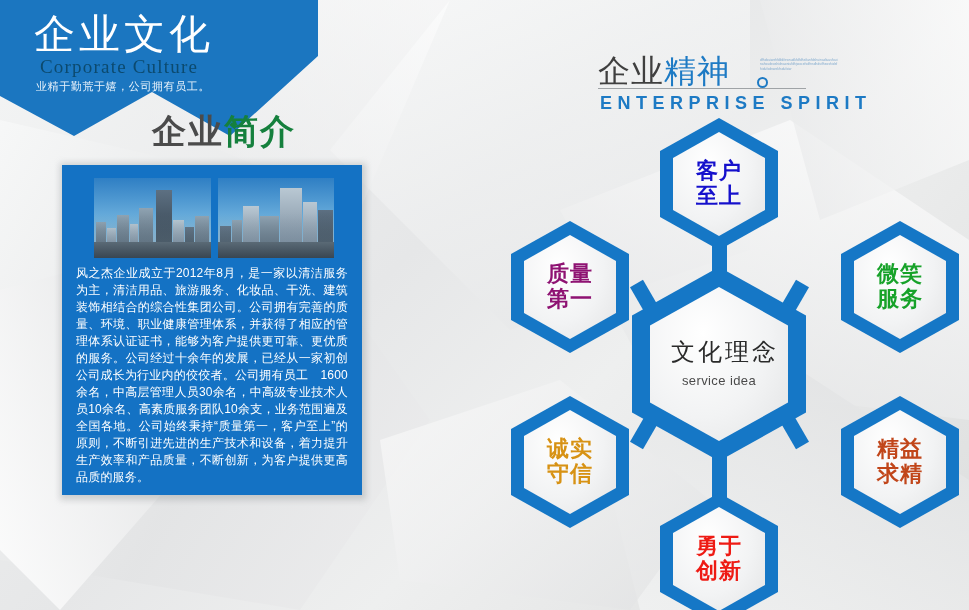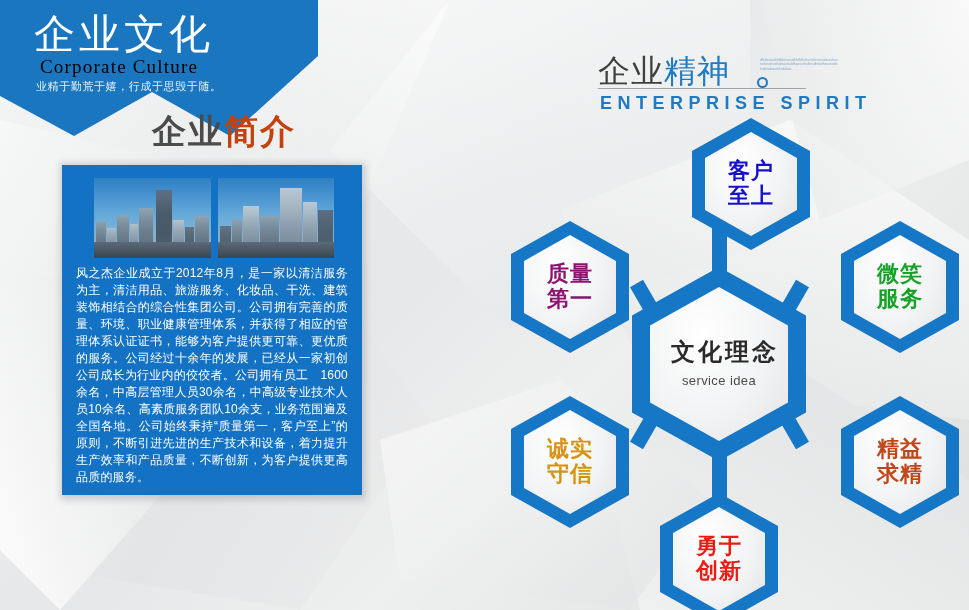--- a/index.html
+++ b/index.html
@@ -42,31 +42,31 @@
 
   
   .banner{position:absolute;left:0;top:0;width:318px;height:136px;
     background:#1b76c0;
     clip-path:polygon(0 0,318px 0,318px 56px,230px 136px,152px 92px,74px 136px,0 96px);
   }
   .banner-inner{position:absolute;left:0;top:0;width:318px;height:136px;}
   .banner-title{position:absolute;left:34px;top:14px;color:#ffffff;
     font-family:"Liberation Serif","DejaVu Serif",serif;
     font-size:41px;letter-spacing:4px;font-weight:400;line-height:1;white-space:nowrap;}
-  .banner-sub{position:absolute;left:40px;top:56px;color:#000000;
+  .banner-sub{position:absolute;left:40px;top:56px;color:#0c4a6e;
     font-family:"Liberation Serif","DejaVu Serif",serif;
     font-size:19px;letter-spacing:1.2px;white-space:nowrap;}
   .banner-motto{position:absolute;left:36px;top:79px;color:#eaf3fb;
     font-size:11px;letter-spacing:.6px;white-space:nowrap;}
 
   
   .intro-head{position:absolute;left:152px;top:114px;font-size:34px;font-weight:bold;
     letter-spacing:2px;white-space:nowrap;line-height:1;}
   .intro-head .dark{color:#4b4b4b;}
-  .intro-head .blue{color:#c2410c;}
+  .intro-head .blue{color:#15803d;}
 
   
   .card-shadow{position:absolute;left:60px;top:163px;width:306px;height:337px;
     background:rgba(120,125,130,.30);filter:blur(3px);}
   .card{position:absolute;left:62px;top:165px;width:300px;height:330px;background:#1472c4;}
   .photos{position:absolute;left:32px;top:13px;width:240px;height:80px;display:flex;gap:7px;}
   .photo{width:117px;height:80px;position:relative;overflow:hidden;background:#123;}
   .photo .sky{position:absolute;inset:0;background:linear-gradient(180deg,#2f7fc4 0%,#6fb2de 55%,#a9cfe6 100%);}
   .photo .haze{position:absolute;left:0;right:0;bottom:0;height:55%;
     background:linear-gradient(180deg,rgba(160,185,200,0) 0%,rgba(120,140,155,.55) 100%);}
@@ -100,21 +100,21 @@
   .hex .core{position:absolute;background:radial-gradient(ellipse at 38% 30%,#ffffff 0%,#f2f3f4 55%,#e2e3e4 100%);
     clip-path:polygon(50% 0%,100% 25%,100% 75%,50% 100%,0% 75%,0% 25%);}
   .hex .lbl{position:absolute;inset:0;display:flex;flex-direction:column;align-items:center;
     justify-content:center;font-weight:bold;line-height:1.12;}
   .sat{width:118px;height:132px;}
   .sat .core{left:13px;top:14px;right:13px;bottom:14px;}
   .sat .lbl{font-size:22px;letter-spacing:1px;}
   .center{width:174px;height:194px;}
   .center .core{left:18px;top:20px;right:18px;bottom:20px;}
   .center .lbl{gap:8px;}
-  .center .cn{font-size:24px;color:#2a2a2a;font-weight:bold;letter-spacing:3px;margin-left:12px;}
+  .center .cn{font-size:24px;color:#2a2a2a;font-weight:normal;letter-spacing:3px;margin-left:12px;}
   .center .en{font-size:13px;color:#4a4a4a;font-weight:normal;letter-spacing:.4px;}
 
   .link{position:absolute;background:#1577c6;}
 </style>
 </head>
 <body>
 
 <div id="stage">
 
   <div class="bg-base"></div>
@@ -124,21 +124,21 @@
   <div class="facet f4"></div>
   <div class="facet f5"></div>
   <div class="facet f6"></div>
   <div class="facet f7"></div>
   <div class="facet f8"></div>
 
   <div class="banner"></div>
   <div class="banner-inner">
     <div class="banner-title">企业文化</div>
     <div class="banner-sub">Corporate Culture</div>
-    <div class="banner-motto">业精于勤荒于嬉，行成于思毁于随。</div>
+    <div class="banner-motto">业精于勤荒于嬉，公司拥有员工。</div>
   </div>
 
   <div class="intro-head">
     <span class="dark">企业</span><span class="blue">简介</span>
   </div>
 
   <div class="card-shadow"></div>
   <div class="card">
     <div class="photos">
       <div class="photo">
@@ -181,21 +181,21 @@
 
   <div class="hive">
 
     <div class="link" style="left:242px;top:108px;width:15px;height:92px;"></div>
     <div class="link" style="left:242px;top:292px;width:15px;height:92px;"></div>
     <div class="link" style="left:148px;top:190px;width:74px;height:15px;transform:rotate(60deg);transform-origin:50% 50%;"></div>
     <div class="link" style="left:277px;top:190px;width:74px;height:15px;transform:rotate(-60deg);transform-origin:50% 50%;"></div>
     <div class="link" style="left:148px;top:288px;width:74px;height:15px;transform:rotate(-60deg);transform-origin:50% 50%;"></div>
     <div class="link" style="left:277px;top:288px;width:74px;height:15px;transform:rotate(60deg);transform-origin:50% 50%;"></div>
 
-    <div class="hex sat" style="left:190px;top:0px;margin-left:32px;">
+    <div class="hex sat" style="left:190px;top:0px;">
       <div class="ring"></div>
       <div class="core"></div>
       <div class="lbl" style="color: rgb(21, 16, 204);">
           <span>客户</span>
           <span>至上</span>
         </div>
     </div>
     <div class="hex sat" style="left:371px;top:278px;">
       <div class="ring"></div>
       <div class="core"></div>

